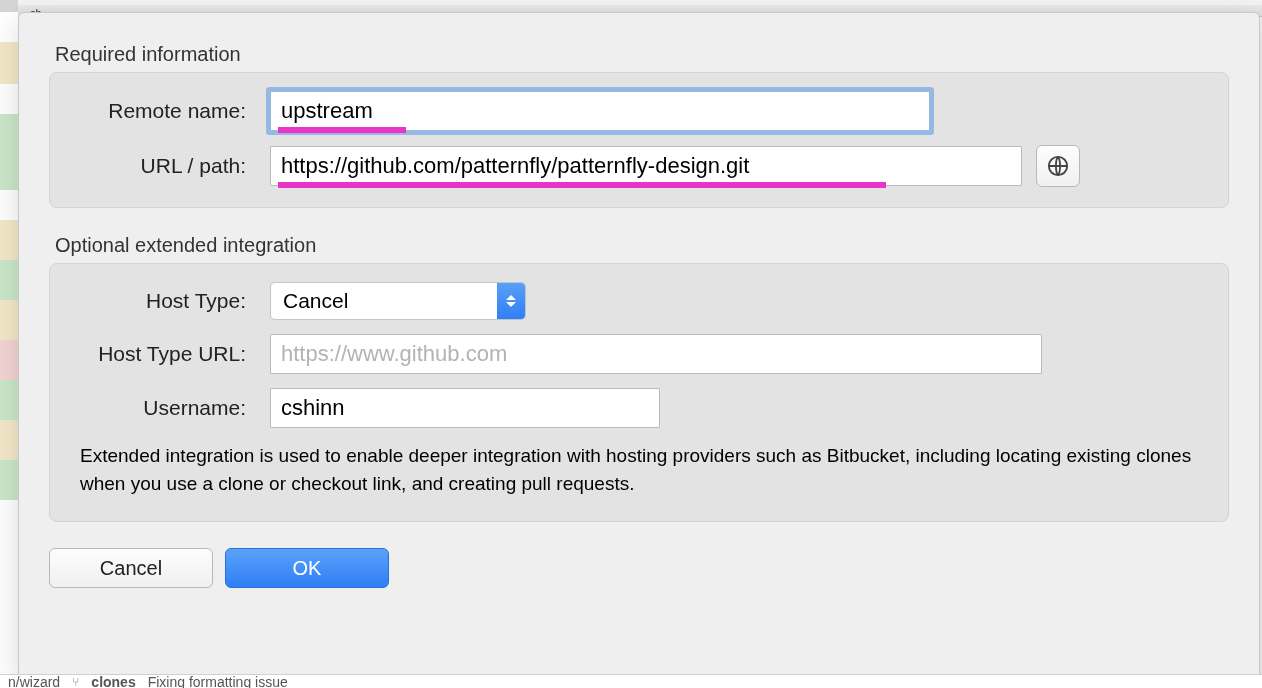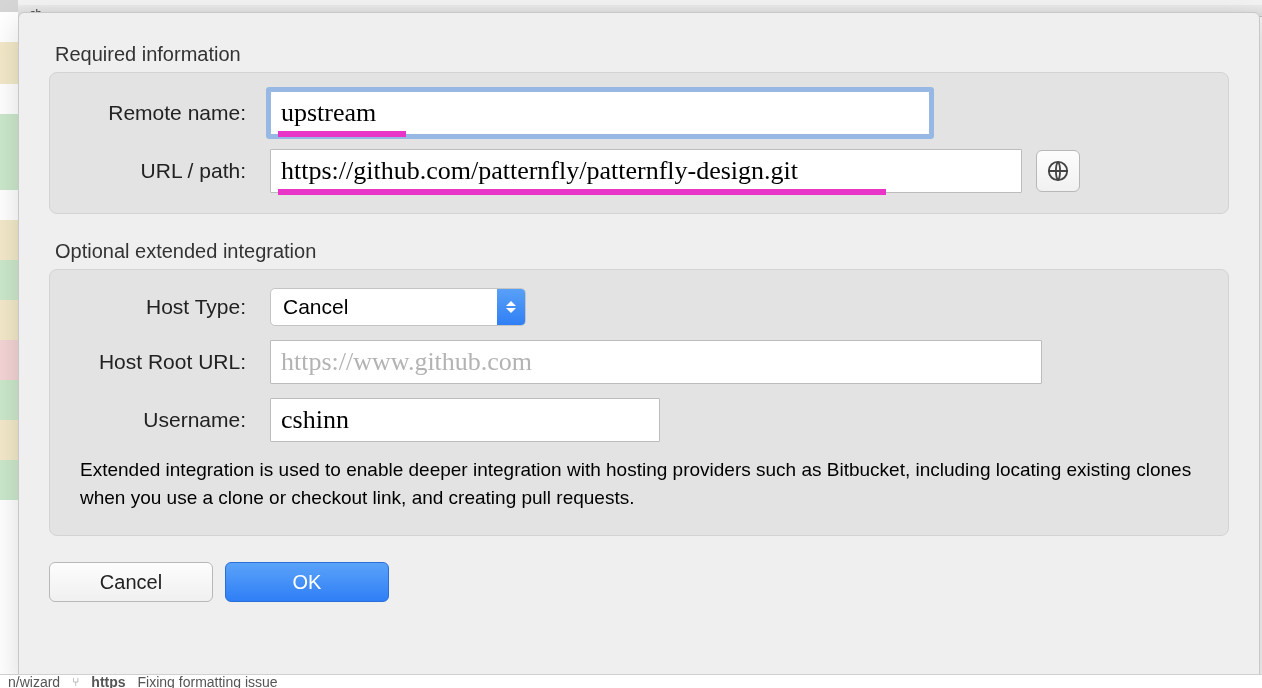--- a/index.html
+++ b/index.html
@@ -68,27 +68,26 @@
 .field-label {
   width: 200px;
   text-align: right;
   font-size: 21px;
   color: #222;
   padding-right: 24px;
   white-space: nowrap;
 }
 
 .text-input {
-  font-size: 26px;
+  font-size: 22px;
   padding: 6px 10px;
   border: 1px solid #bcbcbc;
   border-radius: 1px;
   background: #fff;
   color: #000;
-  font-family: Liberation Serif, serif;
 }
 .text-input.focused {
   outline: none;
   border: 1px solid #9bb8e0;
   box-shadow: 0 0 0 4px rgba(90,150,230,0.55);
 }
 
 .remote-input { width: 660px; }
 
 .url-wrap {
@@ -249,34 +248,34 @@
       <div class="field-label">Host Type:</div>
       <div class="select">
         <div class="select-text">Cancel</div>
         <div class="select-arrows">
           <div class="tri up"></div>
           <div class="tri down"></div>
         </div>
       </div>
     </div>
     <div class="row">
-      <div class="field-label">Host Root URL:</div>
+      <div class="field-label">Host Type URL:</div>
       <input type="text" class="text-input hostroot-input" placeholder="https://www.github.com" style="">
     </div>
     <div class="row">
       <div class="field-label">Username:</div>
       <input type="text" class="text-input username-input" value="cshinn" style="">
     </div>
     <div class="description">Extended integration is used to enable deeper integration with hosting providers such as Bitbucket, including locating existing clones when you use a clone or checkout link, and creating pull requests.</div>
   </div>
 
   <div class="buttons">
     <button class="btn">Cancel</button>
     <button class="btn primary">OK</button>
   </div>
 </div>
 
 <div class="bottom-strip">
   <span>n/wizard</span>
   <span class="branch-icon">⑂</span>
-  <span style="font-weight:600">https</span>
+  <span style="font-weight:600">clones</span>
   <span>Fixing formatting issue</span>
 </div>
 
 </body></html>

